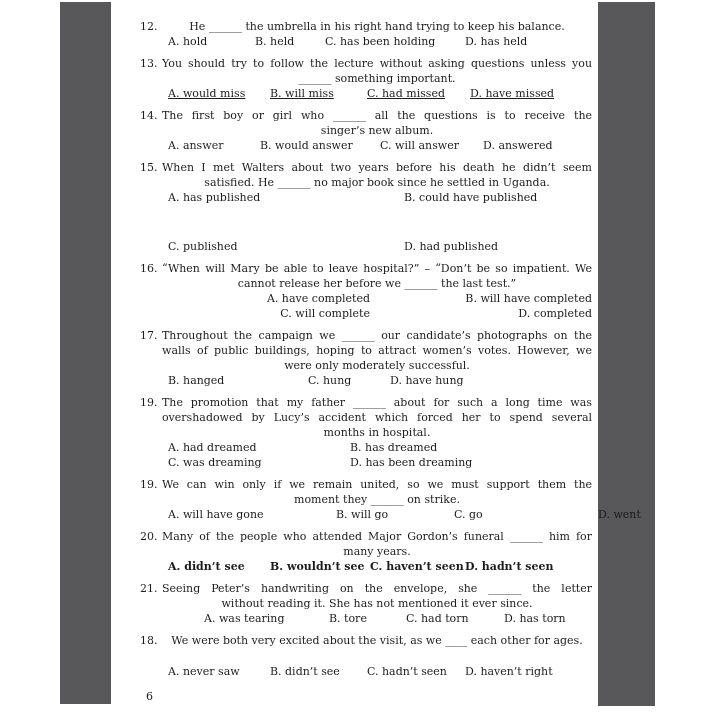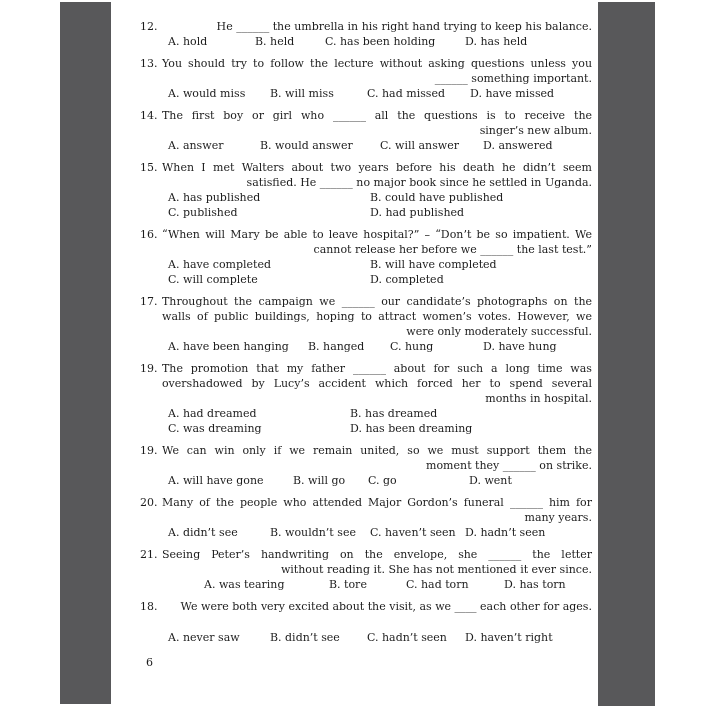--- a/index.html
+++ b/index.html
@@ -18,34 +18,34 @@
   .content {
     position: absolute;
     left: 140px; top: 19px;
     width: 452px;
     font-size: 11px;
     line-height: 15px;
   }
   .q { display: flex; margin-bottom: 7px; }
   .qnum { flex: 0 0 22px; width: 22px; }
   .qbody { flex: 1; min-width: 0; }
-  .qline { text-align: right; }
+  .qline { text-align: center; }
   .jline { text-align: justify; text-align-last: justify; }
   .opts { display: grid; margin-left: 6px; }
   .opt { white-space: nowrap; }
 
   .og12 { grid-template-columns: 87px 70px 140px 1fr; }
-  .og13 { grid-template-columns: 102px 97px 103px 1fr; }
+  .og13 { grid-template-columns: 102px 97px 103px 1fr; text-decoration: underline; }
   .og14 { grid-template-columns: 92px 120px 103px 1fr; }
-  .og15 { grid-template-columns: 202px 1fr; }
-  .og16 { grid-template-columns: 202px 1fr; }
+  .og15 { grid-template-columns: 202px 1fr; gap: 34px; }
+  .og16 { grid-template-columns: 202px 1fr; text-align: right; }
   .og17 { grid-template-columns: 140px 82px 93px 1fr; }
   .og18 { grid-template-columns: 182px 1fr; }
-  .og19 { grid-template-columns: 125px 75px 101px 1fr; }
-  .og20 { grid-template-columns: 102px 100px 95px 1fr; }
+  .og19 { grid-template-columns: 125px 75px 101px 1fr; gap: 43px; }
+  .og20 { grid-template-columns: 102px 100px 95px 1fr; font-weight: bold; }
   .og21 { grid-template-columns: 125px 77px 98px 1fr; margin-left: 42px; }
   .og22 { grid-template-columns: 102px 97px 98px 1fr; margin-top: 16px; }
   .og23 { grid-template-columns: 124px 88px 85px 1fr; }
 
   .page-num { margin-top: 10px; margin-left: 6px; }
 </style>
 </head>
 <body>
 
 <div class="canvas">
@@ -123,21 +123,20 @@
       </div>
     </div>
 
     <div class="q">
       <span class="qnum">17.</span>
       <div class="qbody">
         <div class="qline jline">Throughout the campaign we ______ our candidate’s photographs on the</div>
         <div class="qline jline">walls of public buildings, hoping to attract women’s votes. However, we</div>
         <div class="qline">were only moderately successful.</div>
         <div class="opts og17">
-          <span class="opt">A. have been hanging</span>
           <span class="opt">B. hanged</span>
           <span class="opt">C. hung</span>
           <span class="opt">D. have hung</span>
         </div>
       </div>
     </div>
 
     <div class="q">
       <span class="qnum">19.</span>
       <div class="qbody">

